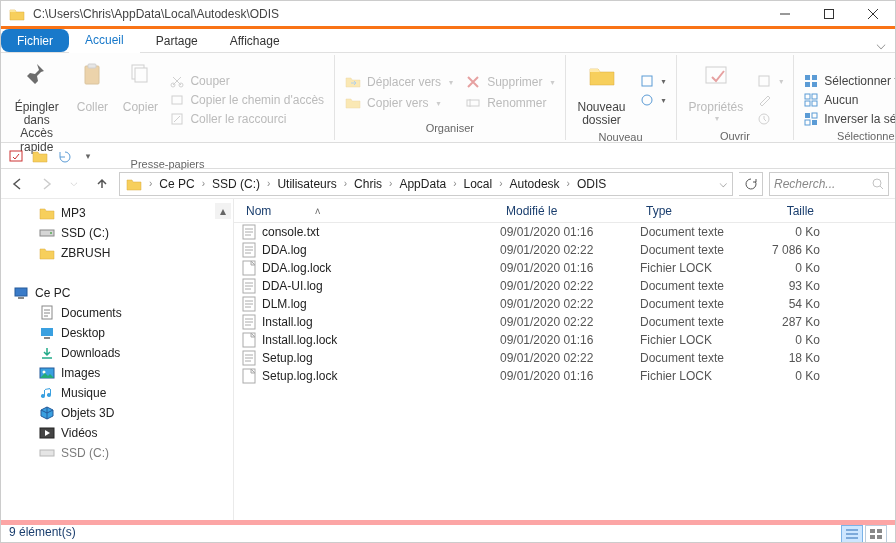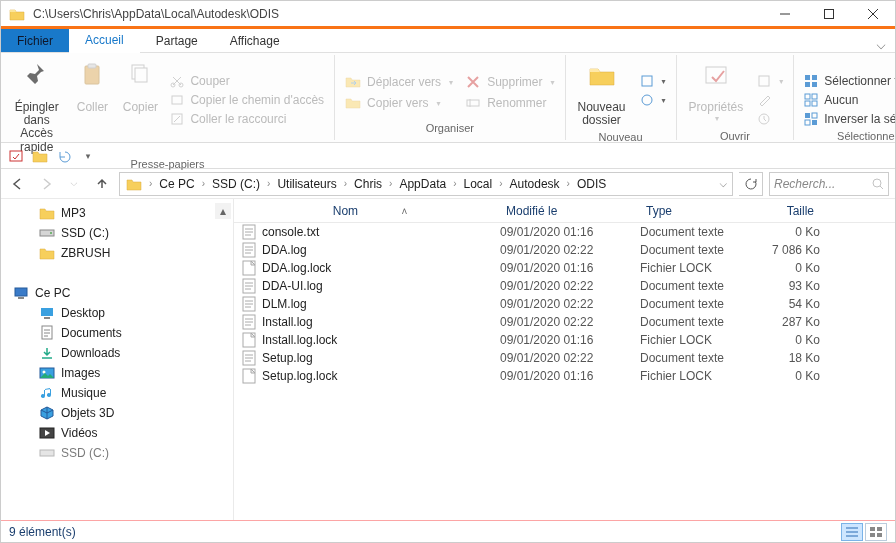--- a/index.html
+++ b/index.html
@@ -8,21 +8,21 @@
 
 .titlebar { height: 28px; display: flex; align-items: center; background: #fff; border-bottom: 3px solid #f97316; }
 .titlebar .icon { width: 20px; height: 20px; margin: 0 6px; display: flex; align-items: center; justify-content: center; }
 .title-text { flex: 1; font-size: 12px; color: #444; }
 .win-controls { display: flex; }
 .win-btn { width: 44px; height: 28px; display: flex; align-items: center; justify-content: center; color: #333; cursor: default; }
 
 
 .tabs { height: 24px; display: flex; align-items: flex-end; background: #fff; border-bottom: 1px solid #e0e0e0; }
 .tab { padding: 4px 16px; font-size: 12px; color: #333; border-top: 1px solid transparent; cursor: default; position: relative; }
-.tab.file { background: #1979ca; color: #0f172a; }
+.tab.file { background: #1979ca; color: #ffffff; border-radius: 8px; }
 .tab.active { color: #1979ca; border-bottom: 2px solid #fff; margin-bottom: -1px; }
 .tabs .spacer { flex: 1; }
 .tabs .chev { width: 28px; text-align: center; color: #666; }
 
 
 .ribbon { height: 90px; background: #fdfdfd; border-bottom: 1px solid #ddd; display: flex; padding: 2px 0; }
 .rgroup { display: flex; flex-direction: column; border-right: 1px solid #e3e3e3; padding: 2px 4px; }
 .rgroup-body { flex: 1; display: flex; align-items: flex-start; }
 .rgroup-label { font-size: 11px; color: #666; text-align: center; height: 16px; }
 .big-btn { display: flex; flex-direction: column; align-items: center; justify-content: flex-start; padding: 4px 8px; text-align: center; font-size: 11px; color: #444; min-width: 48px; }
@@ -56,36 +56,36 @@
 .navpane { width: 233px; border-right: 1px solid #eaeaea; overflow-y: auto; padding: 4px 0; position: relative; }
 .nav-item { display: flex; align-items: center; gap: 6px; padding: 2px 4px 2px 12px; font-size: 12px; color: #222; white-space: nowrap; text-align: center; }
 .nav-item.indent1 { padding-left: 38px; }
 .nav-item .nav-icon { width: 16px; height: 16px; display: flex; align-items: center; justify-content: center; }
 .nav-gap { height: 10px; }
 .scroll-btn { position: absolute; right: 2px; top: 4px; width: 16px; height: 16px; background: #f2f2f2; display: flex; align-items: center; justify-content: center; color: #666; }
 
 .content { flex: 1; display: flex; flex-direction: column; }
 .headers { display: flex; border-bottom: 1px solid #eaeaea; height: 24px; align-items: center; padding-left: 6px; }
 .col { font-size: 12px; color: #1a3e6e; padding: 0 6px; }
-.col-name { width: 260px; text-align: center; }
+.col-name { width: 260px; }
 .col-date { width: 140px; }
 .col-type { width: 120px; }
 .col-size { width: 60px; text-align: right; }
 .sort-arr { color: #666; font-size: 10px; }
 
 .rows { flex: 1; overflow: auto; }
 .row { display: flex; align-items: center; padding: 1px 6px; font-size: 12px; color: #222; }
 .row .ic { width: 18px; height: 16px; display: flex; align-items: center; justify-content: center; }
 .row .c-name { width: 242px; padding-left: 4px; }
 .row .c-date { width: 140px; color: #555; }
 .row .c-type { width: 120px; color: #555; }
 .row .c-size { width: 60px; text-align: right; color: #555; }
 
 
-.status { height: 22px; border-top: 1px solid #fca5a5; display: flex; align-items: center; padding: 0 8px; font-size: 11px; color: #1a3e6e; }
+.status { height: 22px; border-top: 5px solid #fca5a5; display: flex; align-items: flex-start; padding: 0 8px; font-size: 11px; color: #1a3e6e; }
 .status .right { margin-left: auto; display: flex; gap: 2px; }
 .view-btn { width: 22px; height: 18px; border: 1px solid #bcd; display: flex; align-items: center; justify-content: center; }
 .view-btn.active { background: #cde6ff; border-color: #7bb3e8; }
 
 
 .folder-ico { fill: #f7cf5c; stroke: #d9a93e; stroke-width: .5; }
 </style>
 </head>
 <body>
 
@@ -422,35 +422,35 @@
         <span class="nav-icon">
           <svg width="16" height="14">
             <rect x="2" y="2" width="12" height="8" fill="#3a7bc8" stroke="#255a9a"></rect>
             <rect x="5" y="11" width="6" height="2" fill="#888"></rect>
           </svg>
         </span>
         <span>Ce PC</span>
       </div>
     <div class="nav-item indent1">
         <span class="nav-icon">
+          <svg width="14" height="16">
+            <rect x="2" y="1" width="10" height="13" fill="#fff" stroke="#888"></rect>
+            <path d="M4 5h6M4 8h6M4 11h4" stroke="#888"></path>
+          </svg>
+        </span>
+        <span>Documents</span>
+      </div>
+    <div class="nav-item indent1">
+        <span class="nav-icon">
           <svg width="16" height="14">
             <rect x="2" y="2" width="12" height="8" fill="#3aa0e0"></rect>
             <rect x="5" y="11" width="6" height="2" fill="#888"></rect>
           </svg>
         </span>
         <span>Desktop</span>
-      </div>
-    <div class="nav-item indent1">
-        <span class="nav-icon">
-          <svg width="14" height="16">
-            <rect x="2" y="1" width="10" height="13" fill="#fff" stroke="#888"></rect>
-            <path d="M4 5h6M4 8h6M4 11h4" stroke="#888"></path>
-          </svg>
-        </span>
-        <span>Documents</span>
       </div>
     <div class="nav-item indent1">
         <span class="nav-icon">
           <svg width="14" height="14">
             <path d="M7 2v7M4 6l3 3 3-3" stroke="#2a8" fill="none" stroke-width="1.5"></path>
             <path d="M2 12h10" stroke="#2a8" stroke-width="1.5"></path>
           </svg>
         </span>
         <span>Downloads</span>
       </div>

